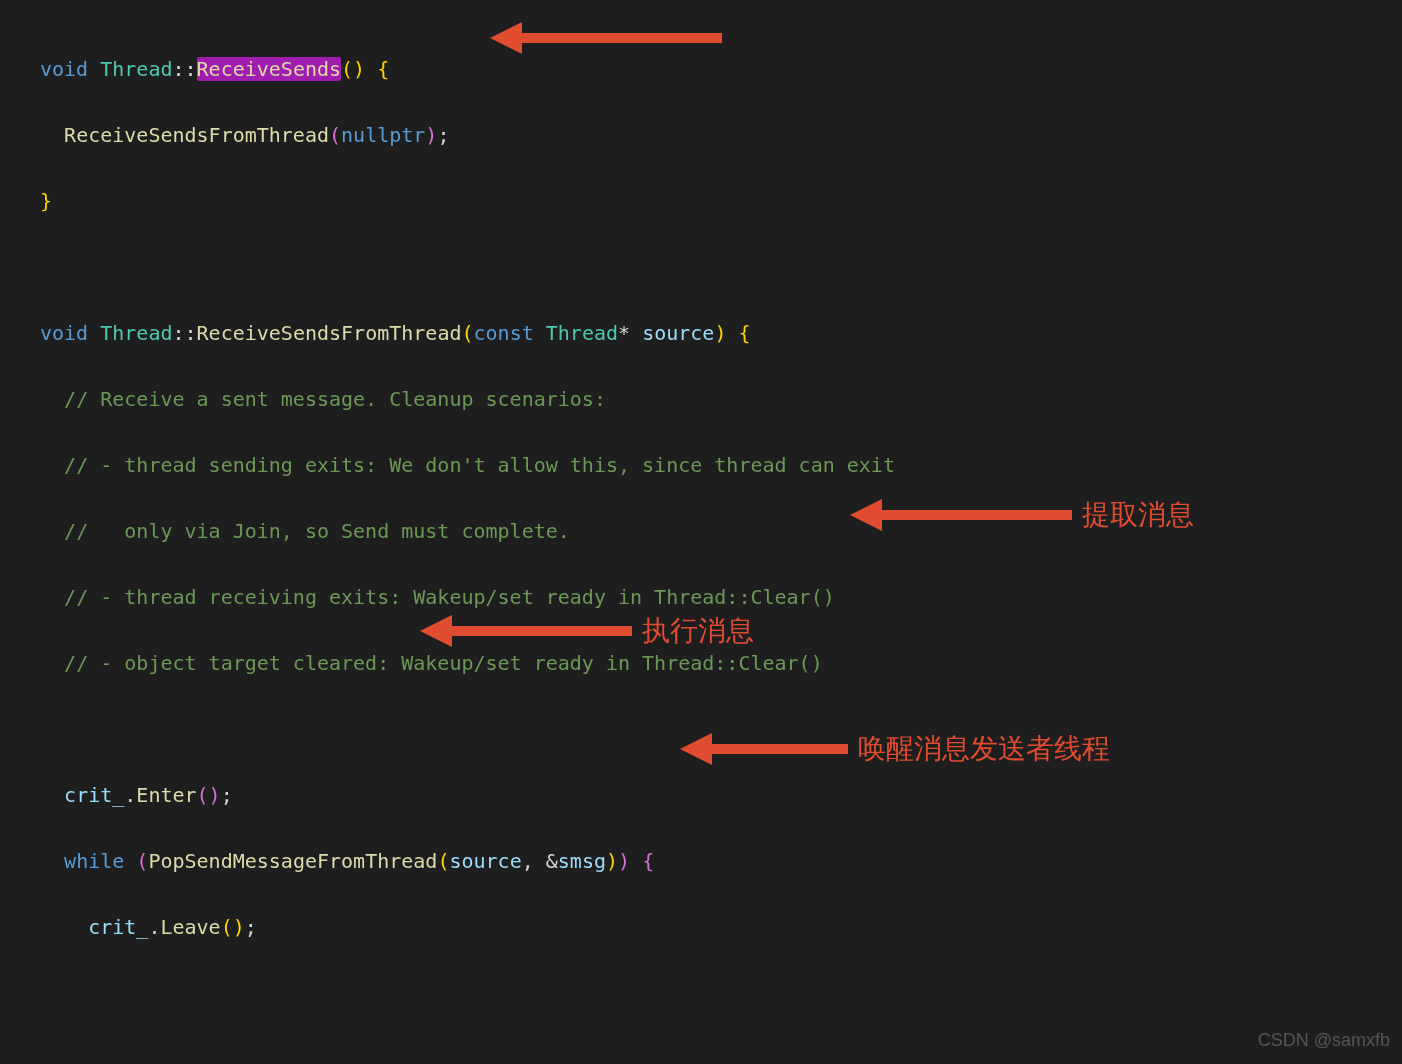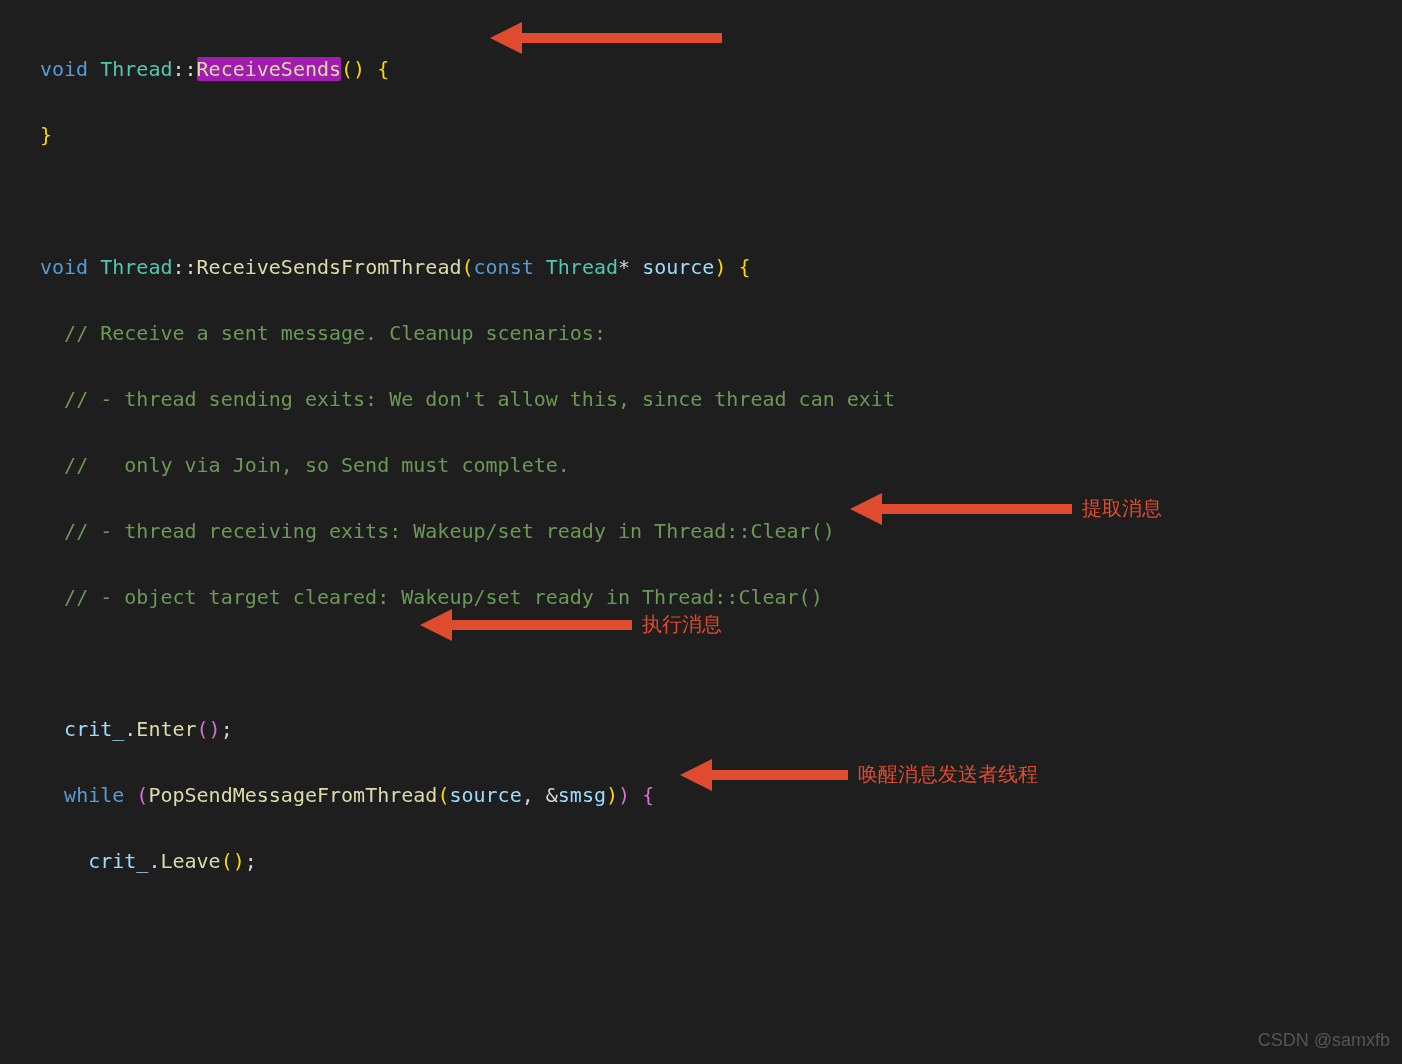--- a/index.html
+++ b/index.html
@@ -50,39 +50,40 @@
 }
 .arrow-head {
   width: 0;
   height: 0;
   border-top: 16px solid transparent;
   border-bottom: 16px solid transparent;
   border-right: 32px solid #e04c2f;
 }
 .arrow-label {
   color: #e04c2f;
-  font-size: 20px;
+  font-size: 28px;
   font-family: -apple-system, 'PingFang SC', sans-serif;
   white-space: nowrap;
   margin-left: 10px;
 }
 .watermark {
   position: absolute;
   bottom: 8px;
   right: 12px;
   font-size: 18px;
   color: #555;
   font-family: sans-serif;
 }
 </style>
 </head>
 <body>
 
 <div class="code-container">
 <span class="line"><span class="keyword">void</span> <span class="type">Thread</span><span class="punct">::</span><span class="func highlight">ReceiveSends</span><span class="punct-yellow">()</span><span class="punct-yellow"> {</span></span>
+<span class="line">  <span class="func">ReceiveSendsFromThread</span><span class="punct-pink">(</span><span class="const">nullptr</span><span class="punct-pink">)</span><span class="punct">;</span></span>
 <span class="line"><span class="punct-yellow">}</span></span>
 <span class="line"> </span>
 <span class="line"><span class="keyword">void</span> <span class="type">Thread</span><span class="punct">::</span><span class="func">ReceiveSendsFromThread</span><span class="punct-yellow">(</span><span class="keyword">const</span> <span class="type">Thread</span><span class="punct">*</span> <span class="param">source</span><span class="punct-yellow">)</span><span class="punct-yellow"> {</span></span>
 <span class="line">  <span class="comment">// Receive a sent message. Cleanup scenarios:</span></span>
 <span class="line">  <span class="comment">// - thread sending exits: We don't allow this, since thread can exit</span></span>
 <span class="line">  <span class="comment">//   only via Join, so Send must complete.</span></span>
 <span class="line">  <span class="comment">// - thread receiving exits: Wakeup/set ready in Thread::Clear()</span></span>
 <span class="line">  <span class="comment">// - object target cleared: Wakeup/set ready in Thread::Clear()</span></span>
 <span class="line"> </span>
 <span class="line">  <span class="var">crit_</span><span class="punct">.</span><span class="func">Enter</span><span class="punct-pink">()</span><span class="punct">;</span></span>
@@ -110,19 +111,19 @@
   <div class="arrow-body" style="width:190px;"></div>
   <span class="arrow-label">提取消息</span>
 </div>
 
 <div class="arrow" style="top:608px; left:420px;">
   <div class="arrow-head"></div>
   <div class="arrow-body" style="width:180px;"></div>
   <span class="arrow-label">执行消息</span>
 </div>
 
-<div class="arrow" style="top:758px; left:680px;">
+<div class="arrow" style="top:726px; left:680px;">
   <div class="arrow-head"></div>
   <div class="arrow-body" style="width:136px;"></div>
   <span class="arrow-label">唤醒消息发送者线程</span>
 </div>
 
 <div class="watermark">CSDN @samxfb</div>
 
 </body></html>

